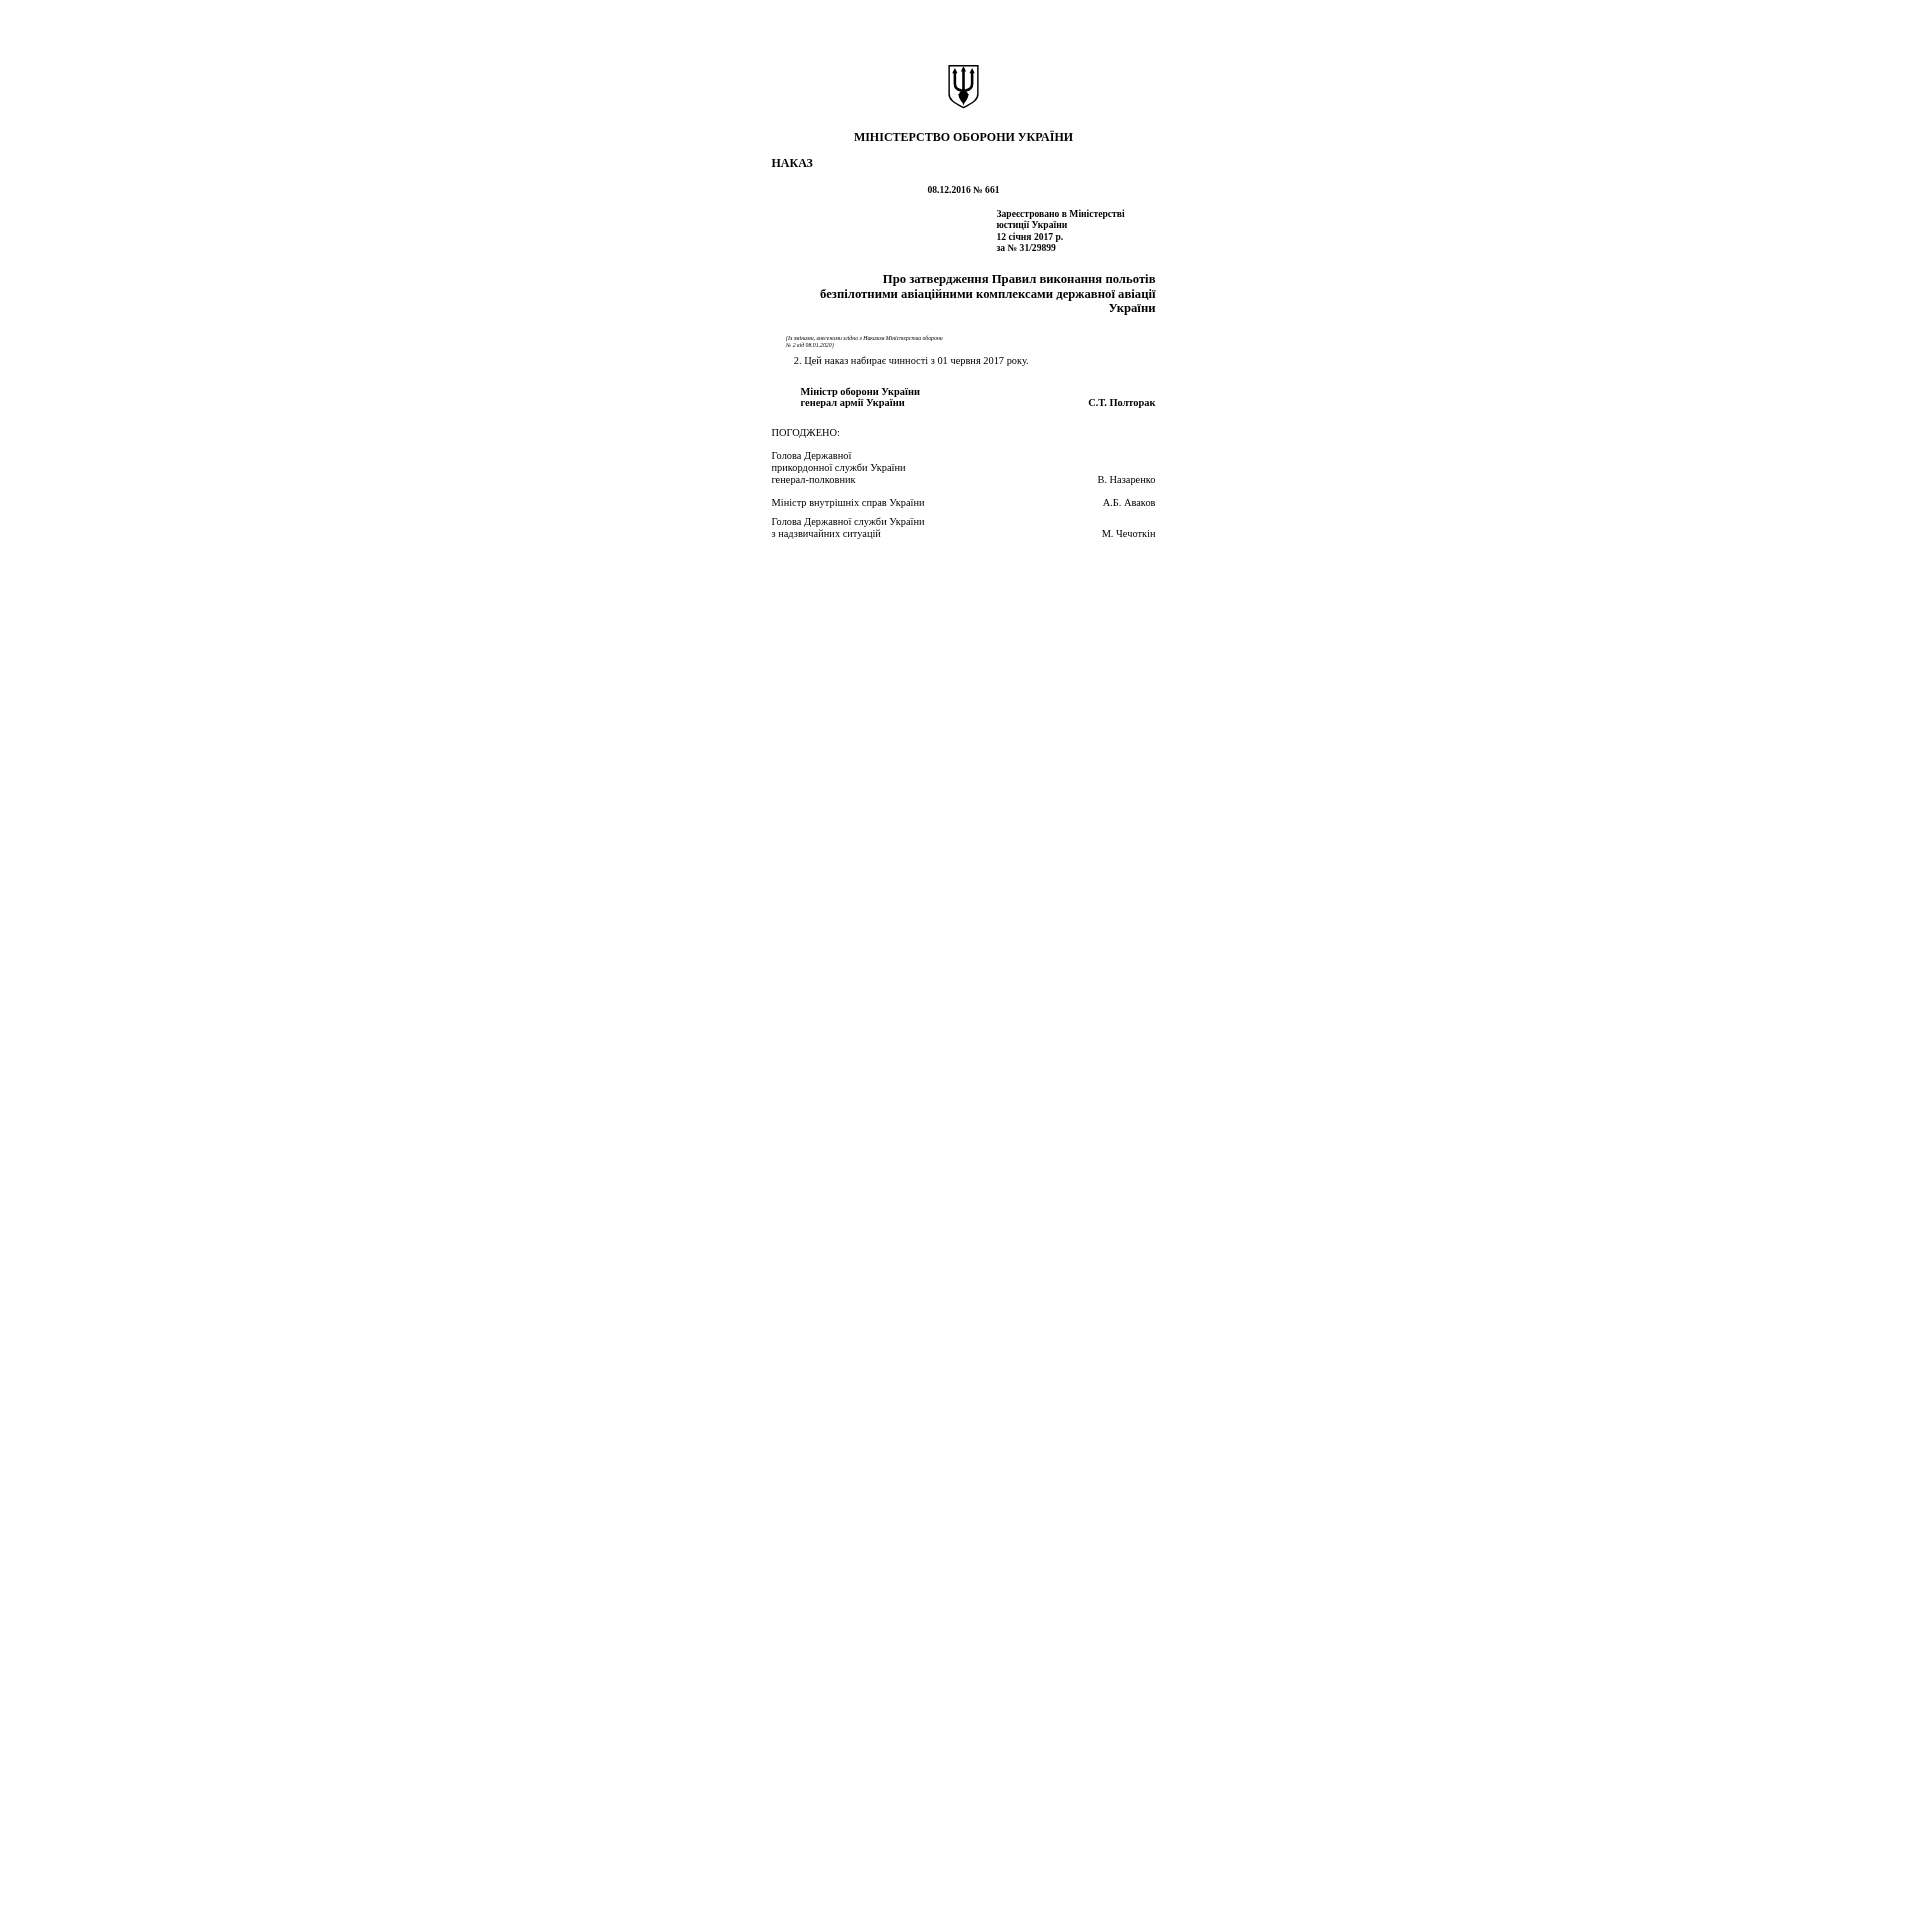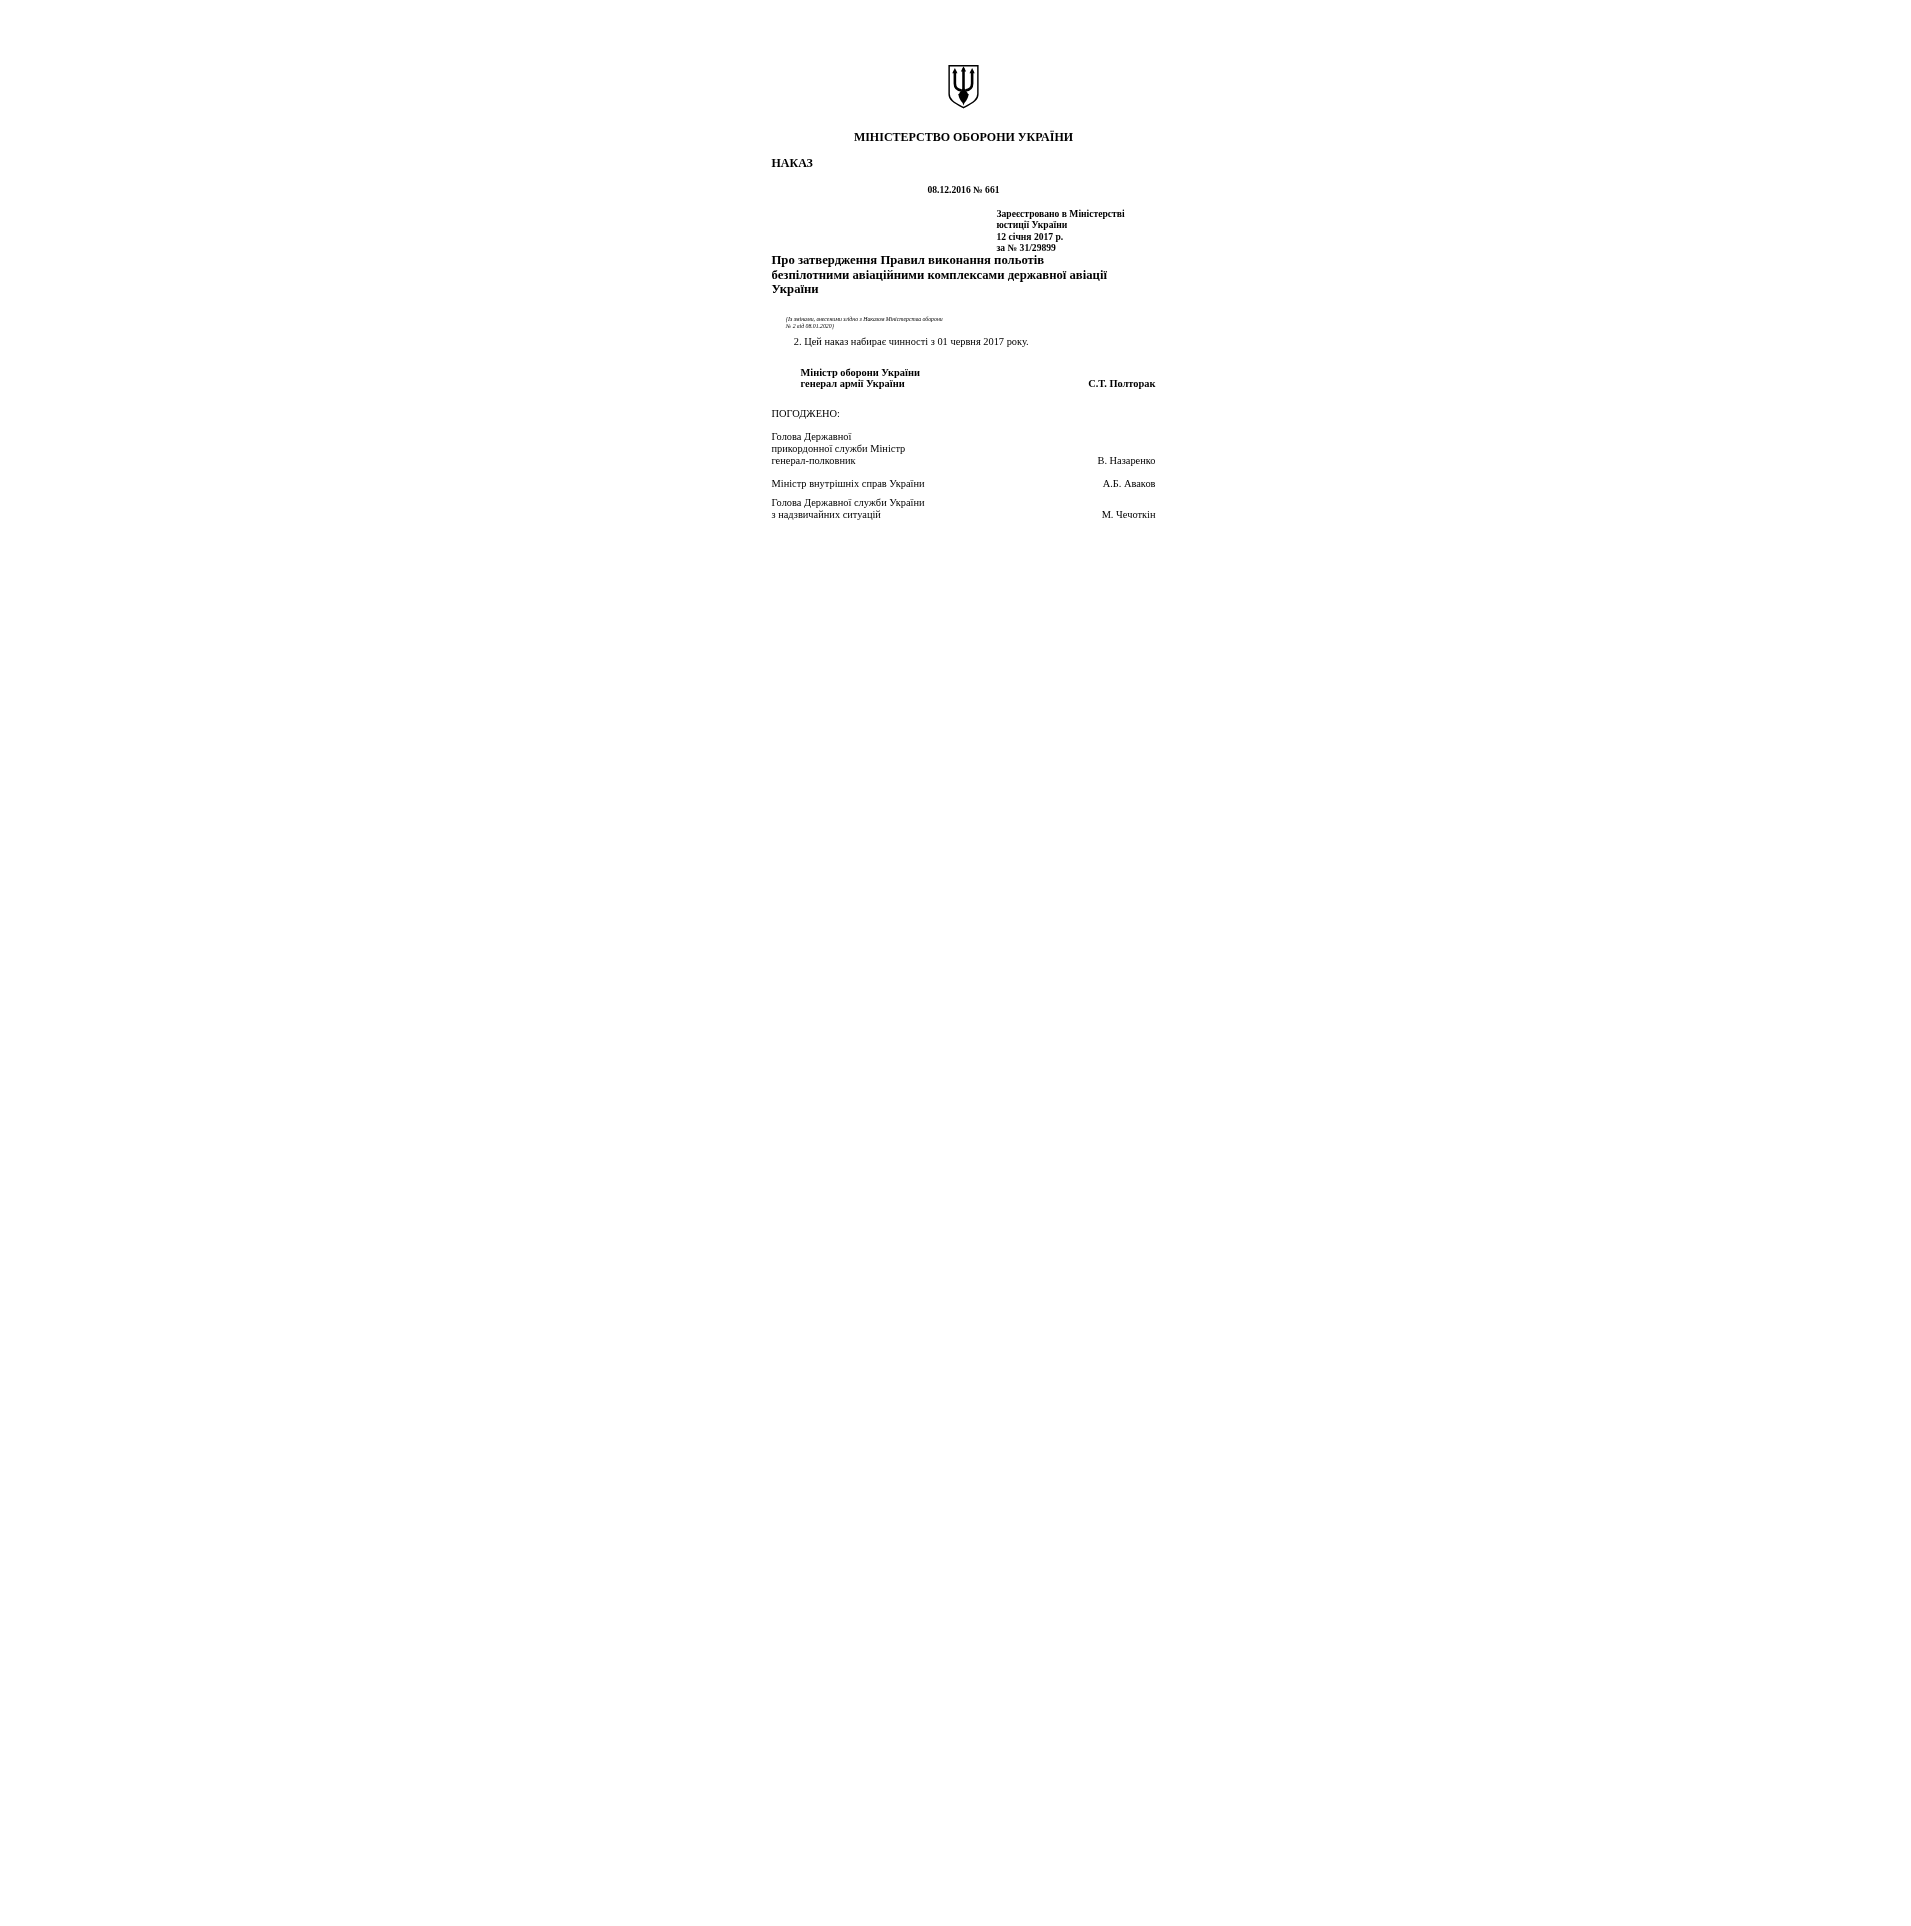--- a/index.html
+++ b/index.html
@@ -31,21 +31,21 @@
     font-size: 9.6px; font-weight: bold; line-height: 11.6px;
   }
 
   .registration {
     margin-top: 12.3px; margin-left: 225px;
     font-size: 9.6px; font-weight: bold; line-height: 11.2px;
   }
   .registration div { white-space: nowrap; }
 
   .doc-title {
-    text-align: left;
+    margin-top: 19px; text-align: right;
     font-size: 12.7px; font-weight: bold; line-height: 14.6px;
   }
 
   .amendment {
     margin-top: 19px; margin-left: 14.3px;
     font-style: italic; font-size: 5.8px; line-height: 7.3px;
   }
 
   .bodytext { font-size: 10.4px; line-height: 14px; }
   .jline { text-align: justify; text-align-last: justify; }
@@ -131,21 +131,21 @@
         <div>генерал армії України</div>
       </div>
       <div class="sig-name">С.Т. Полторак</div>
     </div>
 
     <div class="agreed-label">ПОГОДЖЕНО:</div>
 
     <div class="sig-row agreed-entry entry1">
       <div>
         <div>Голова Державної</div>
-        <div>прикордонної служби Міністр</div>
+        <div>прикордонної служби України</div>
         <div>генерал-полковник</div>
       </div>
       <div class="sig-name">В. Назаренко</div>
     </div>
 
     <div class="sig-row agreed-entry entry2">
       <div>
         <div>Міністр внутрішніх справ України</div>
       </div>
       <div class="sig-name">А.Б. Аваков</div>

